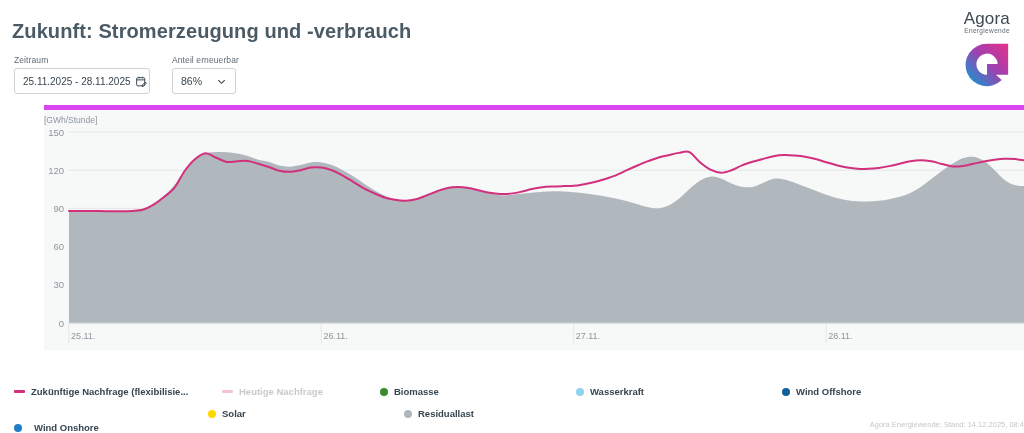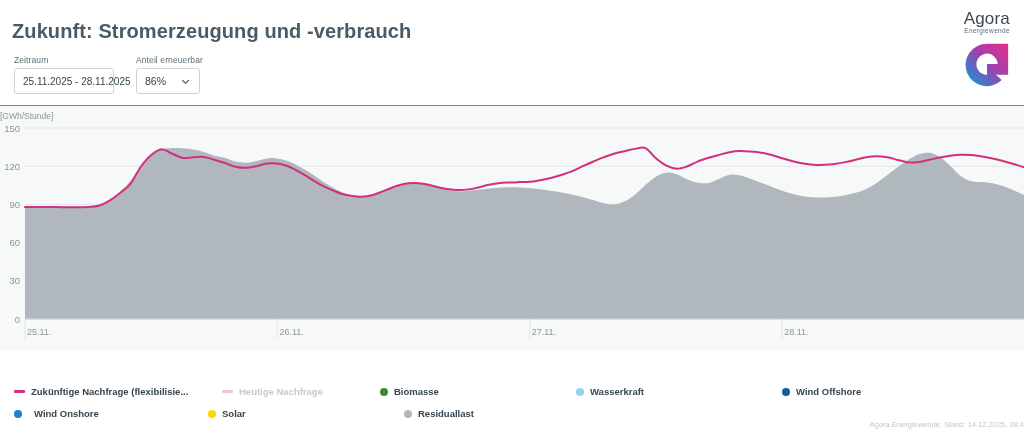--- a/index.html
+++ b/index.html
@@ -44,21 +44,21 @@
     border: 1px solid #cdd3d8;
     border-radius: 3px;
     background: #fff;
     height: 26px;
     display: flex;
     align-items: center;
     padding: 0 8px;
     font-size: 10.5px;
     color: #37454f;
   }
-  .daterange { width: 100px; justify-content: space-between; }
+  .daterange { width: 136px; justify-content: space-between; }
   .daterange .val { white-space: nowrap; font-size: 10px; }
   .select-box { width: 64px; justify-content: space-between; }
   .cal-icon { flex: 0 0 auto; line-height: 0; margin-left: 4px; }
   .chev { flex: 0 0 auto; line-height: 0; }
 
   .logo {
     position: absolute;
     right: 14px;
     top: 10px;
     display: flex;
@@ -76,21 +76,22 @@
     font-size: 6.5px;
     color: #5d6b75;
     letter-spacing: .35px;
   }
 
   
   .chart-panel {
     position: relative;
     height: 245px;
     background: #f7f8f8;
-    border-top: 1px solid #d946ef;
+    border-top: 5px solid #d946ef;
+    margin-left: 44px;
   }
   .axis-unit {
     position: absolute;
     left: 0px;
     top: 5px;
     font-size: 8.5px;
     color: #8b969e;
   }
   .chart-svg { display: block; }
 
@@ -239,21 +240,21 @@
       <div class="legend-item" style="position: absolute; left: 576px; top: 10px;">
         <span class="swatch-dot" style="background: rgb(143, 212, 238);"></span>
         <span>Wasserkraft</span>
       </div>
       <div class="legend-item" style="position: absolute; left: 782px; top: 10px;">
         <span class="swatch-dot" style="background: rgb(16, 96, 158);"></span>
         <span>Wind Offshore</span>
       </div>
     </div>
   <div class="legend-row" id="legend-row-1">
-      <div class="legend-item" style="position: absolute; left: 14px; top: 32px; gap: 12px;">
+      <div class="legend-item" style="position: absolute; left: 14px; top: 46px; gap: 12px;">
         <span class="swatch-dot" style="background: rgb(31, 127, 201);"></span>
         <span>Wind Onshore</span>
       </div>
       <div class="legend-item" style="position: absolute; left: 208px; top: 32px;">
         <span class="swatch-dot" style="background: rgb(252, 215, 0);"></span>
         <span>Solar</span>
       </div>
       <div class="legend-item" style="position: absolute; left: 404px; top: 32px;">
         <span class="swatch-dot" style="background: rgb(176, 183, 189);"></span>
         <span>Residuallast</span>

